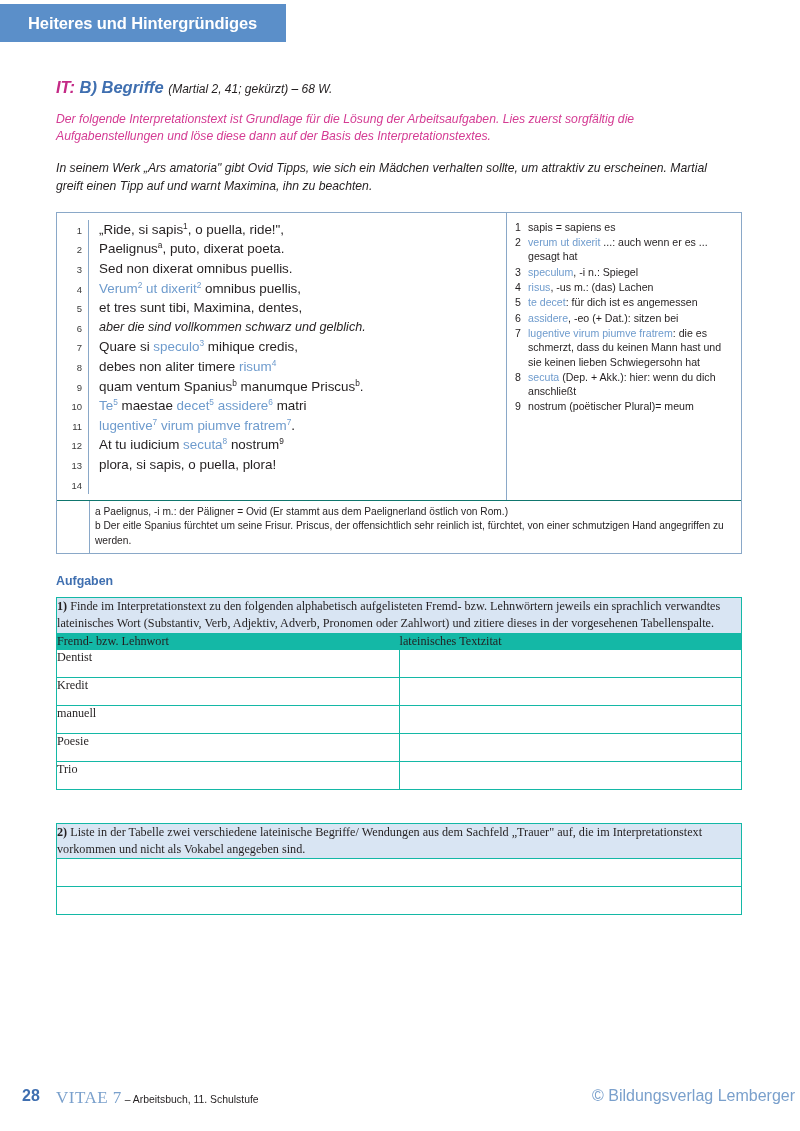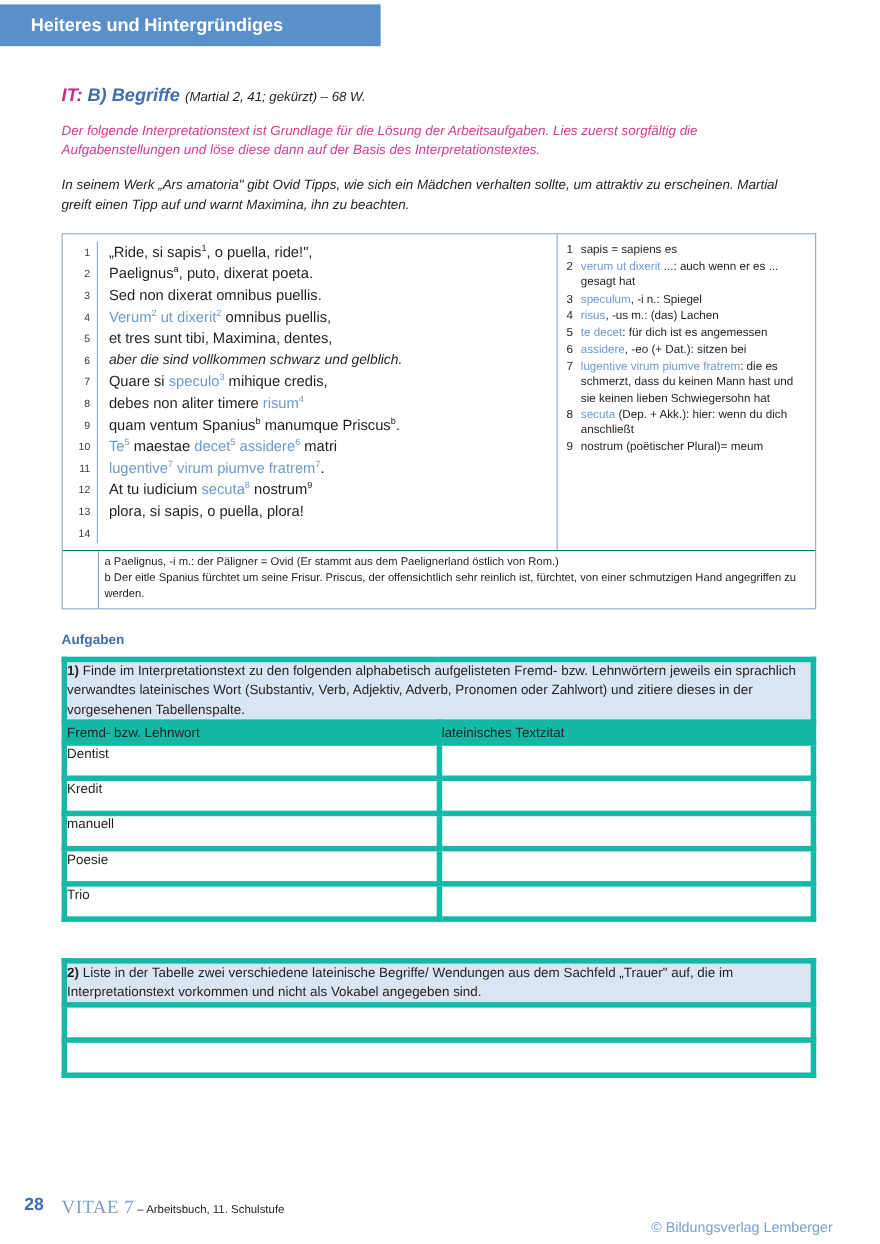--- a/index.html
+++ b/index.html
@@ -14,21 +14,21 @@
     color: #231f20;
     position: relative;
     overflow: hidden;
   }
 
   
   .header-banner {
     position: absolute;
     left: 0;
     top: 4px;
-    width: 346px;
+    width: 286px;
     height: 38px;
     background: #5b8fc9;
     display: flex;
     align-items: center;
   }
   .header-banner .title {
     color: #ffffff;
     font-size: 16.5px;
     font-weight: bold;
     letter-spacing: -0.1px;
@@ -179,23 +179,24 @@
   }
 
   
   .task-table {
     margin-top: 9px;
     width: 686px;
     border-collapse: collapse;
     table-layout: fixed;
   }
   .task-table td, .task-table th {
-    border: 5px solid #14b8a6;
+    border: 1px solid #14b8a6;
     padding: 0;
     vertical-align: top;
+    font-family: Liberation Serif, serif;
   }
   .task-prompt {
     background: #d9e5f3;
     padding: 7px 9px 8px 9px;
     font-size: 12.2px;
     line-height: 1.42;
     color: #231f20;
     text-align: left;
     font-weight: normal;
   }
@@ -248,23 +249,23 @@
   }
   .footer .booksub {
     color: #231f20;
     font-family: "Liberation Sans", sans-serif;
     font-size: 10.4px;
     letter-spacing: 0;
   }
   .footer .copyright {
     position: absolute;
     left: 592px;
-    top: 21px;
+    top: 0;
     color: #7aa0cc;
-    font-size: 13px;
+    font-size: 16px;
   }
 </style>
 </head>
 <body>
 
 <div class="header-banner">
   <span class="title">Heiteres und Hintergründiges</span>
 </div>
 
 <div class="content">

